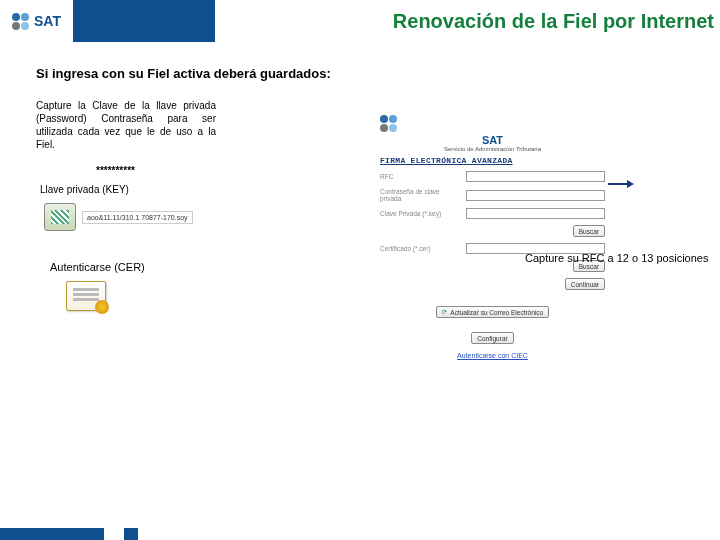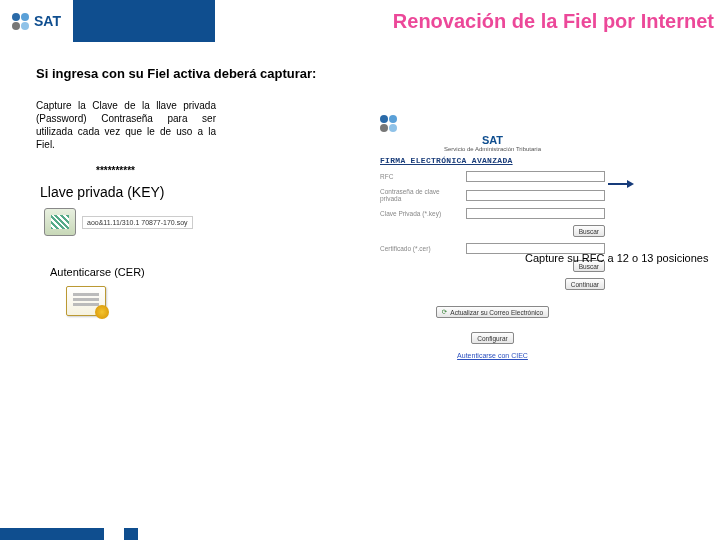--- a/index.html
+++ b/index.html
@@ -41,21 +41,21 @@
   }
   .sat-dot { width: 8px; height: 8px; border-radius: 50%; }
   .d1 { background: #2a6aa8; }
   .d2 { background: #5aa0d8; }
   .d3 { background: #777; }
   .d4 { background: #8fc2e8; }
   .sat-text { font-weight: bold; color: #0f4e8f; font-size: 14px; margin-left: 3px; }
   .header-title {
     flex: 1;
     text-align: right;
-    color: #ec4899;
+    color: #15803d;
     background: #fff;
     font-weight: bold;
     font-size: 20px;
     margin-left: 140px;
     height: 100%;
     display: flex;
     align-items: center;
     justify-content: flex-end;
     padding-right: 6px;
   }
@@ -87,21 +87,21 @@
     font-size: 10px;
     margin-left: 60px;
     margin-bottom: 8px;
   }
   .para2 {
     width: 215px;
     font-size: 11px;
     line-height: 1.25;
     margin-bottom: 18px;
   }
-  .key-label { font-size: 14px; margin-bottom: 8px; margin-left: 4px; }
+  .key-label { font-size: 10px; margin-bottom: 8px; margin-left: 4px; }
   .key-icon-row { display: flex; align-items: center; gap: 6px; margin-left: 8px; margin-bottom: 30px; }
   .key-icon {
     width: 32px; height: 28px;
     background: linear-gradient(#e8f0e0,#c8d8b8);
     border: 1px solid #888;
     border-radius: 3px;
     position: relative;
   }
   .key-icon::after {
     content: "";
@@ -237,21 +237,21 @@
         <div class="sat-dot d3"></div>
           <div class="sat-dot d4"></div>
       </div>
       <div class="sat-text">SAT</div>
     </div>
   </div>
   <div class="header-title">Renovación de la Fiel por Internet</div>
 </div>
 
 <div class="content">
-  <div class="subtitle">Si ingresa con su Fiel activa deberá capturar:</div>
+  <div class="subtitle">Si ingresa con su Fiel activa deberá guardados:</div>
   <div class="para1">Capture la Clave de la llave privada (Password) Contraseña para ser utilizada cada vez que le de uso a la Fiel.</div>
   <div class="asterisks">**********</div>
   <div class="key-label">Llave privada (KEY)</div>
   <div class="key-icon-row">
     <div class="key-icon"></div>
     <div class="key-file">aoo&amp;11.11/310.1
 70877-170.soy</div>
   </div>
   <div class="cer-label">Autenticarse (CER)</div>
   <div class="cer-icon"></div>

